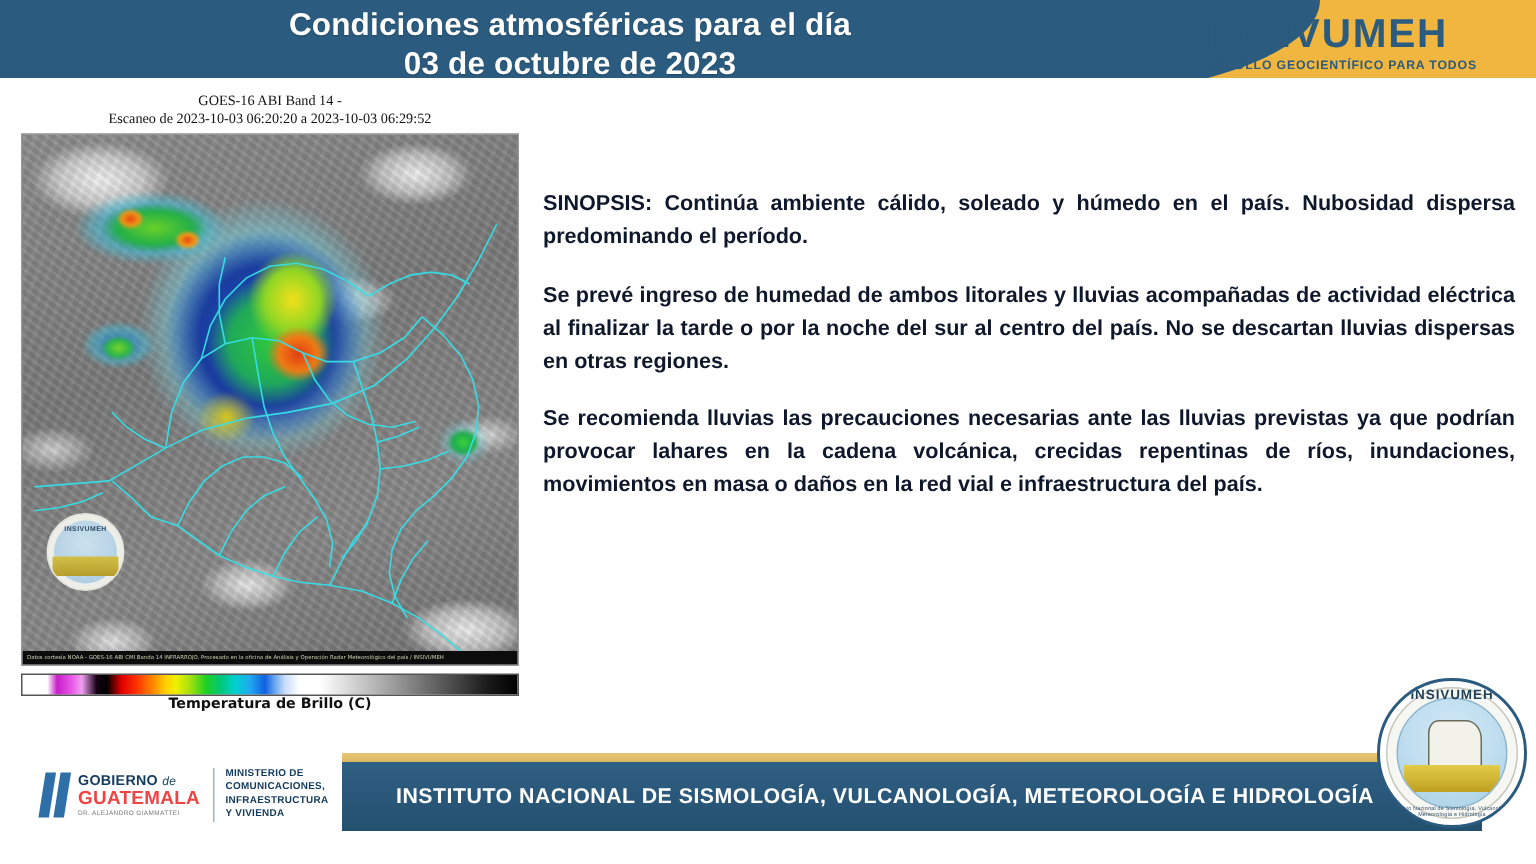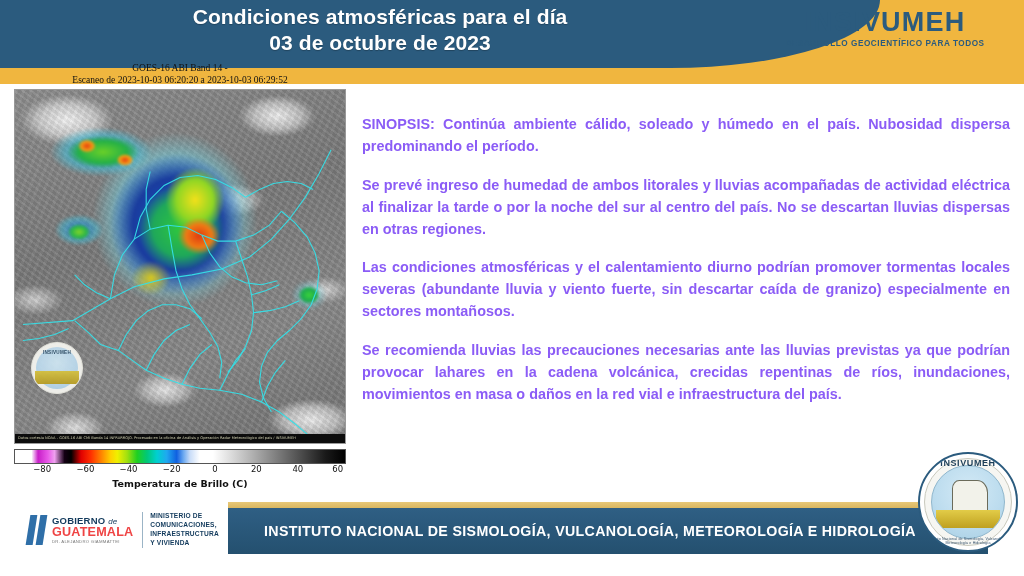--- a/index.html
+++ b/index.html
@@ -1,21 +1,21 @@
 <!DOCTYPE html>
 <html lang="es"><head>
 <meta charset="utf-8">
 <title>INSIVUMEH - Condiciones atmosféricas</title>
 <style>
   html,body{margin:0;padding:0;background:#ffffff;}
   body{width:1024px;height:576px;position:relative;overflow:hidden;
        font-family:"Liberation Sans","DejaVu Sans",sans-serif;}
 
   
-  .header{position:absolute;left:0;top:0;width:1024px;height:84px;background:#f0b63f;overflow:hidden;}
+  .header{position:absolute;left:0;top:0;width:1024px;height:52px;background:#f0b63f;overflow:hidden;}
   .header-blue{position:absolute;left:0;top:0;width:880px;height:68px;
                background:#2b5b7e;border-bottom-right-radius:210px 68px;}
   .header-title{position:absolute;left:0;top:4px;width:760px;text-align:center;
                 color:#ffffff;font-size:21px;font-weight:bold;line-height:1.22;
                 letter-spacing:.1px;text-shadow:0 1px 1px rgba(0,0,0,.25);}
   .header-title .l2{display:block;}
   .brand{position:absolute;right:16px;top:9px;width:246px;text-align:center;}
   .brand-main{font-size:27px;font-weight:bold;color:#2b5b7e;letter-spacing:1.2px;line-height:1;}
   .brand-sub{font-size:8.2px;font-weight:bold;color:#2b5b7e;letter-spacing:.55px;margin-top:3px;}
 
@@ -102,21 +102,21 @@
           #ffffff 56%, #ffffff 60%,
           #d8d8d8 66%, #b0b0b0 72%, #808080 79%, #4a4a4a 87%, #1a1a1a 94%, #000000 100%);}
   .cticks{position:relative;height:14px;}
   .cticks span{position:absolute;top:0;transform:translateX(-50%);font-size:8.5px;color:#111;
                font-family:"DejaVu Sans",sans-serif;}
   .cbar-title{text-align:center;font-size:9.5px;color:#111;margin-top:0px;
               font-family:"DejaVu Sans",sans-serif;font-weight:bold;}
 
   
   .synopsis{position:absolute;left:362px;top:110px;width:648px;}
-  .synopsis p{margin:4px 0 17px 0;font-size:14.4px;line-height:1.52;color:#8b5cf6;
+  .synopsis p{margin:16px 0 17px 0;font-size:14.4px;line-height:1.52;color:#0f172a;
               text-align:justify;font-weight:bold;
               font-family:"Liberation Sans",sans-serif;}
   .synopsis p:last-child{margin-bottom:0;}
 
   
   .footer{position:absolute;left:0;bottom:22px;width:1024px;height:52px;}
   .foot-gold{position:absolute;left:228px;top:0;width:760px;height:7px;
              background:linear-gradient(#e8c878,#d8b45c);}
   .foot-bar{position:absolute;left:228px;top:6px;width:760px;height:46px;
             background:linear-gradient(180deg,#2f5f84 0%,#24506f 100%);}
@@ -210,38 +210,27 @@
       <div class="wm-txt">INSIVUMEH</div>
     </div>
 
     <div class="credit">
       <span>Datos cortesía NOAA - GOES-16 ABI CMI Banda 14 INFRARROJO. Procesado en la oficina de Análisis y Operación Radar Meteorológico del país / INSIVUMEH</span>
     </div>
   </div>
 
   <div class="cbar-wrap">
     <div class="cbar"></div>
-    <div class="cticks">
-      <span style="left:8.5%">−80</span>
-      <span style="left:21.5%">−60</span>
-      <span style="left:34.5%">−40</span>
-      <span style="left:47.5%">−20</span>
-      <span style="left:60.5%">0</span>
-      <span style="left:73%">20</span>
-      <span style="left:85.5%">40</span>
-      <span style="left:97.5%">60</span>
-    </div>
     <div class="cbar-title">Temperatura de Brillo (C)</div>
   </div>
 </div>
 
 <div class="synopsis">
   <p>SINOPSIS: Continúa ambiente cálido, soleado y húmedo en el país. Nubosidad dispersa predominando el período.</p>
   <p>Se prevé ingreso de humedad de ambos litorales y lluvias acompañadas de actividad eléctrica al finalizar la tarde o por la noche del sur al centro del país. No se descartan lluvias dispersas en otras regiones.</p>
-  <p>Las condiciones atmosféricas y el calentamiento diurno podrían promover tormentas locales severas (abundante lluvia y viento fuerte, sin descartar caída de granizo) especialmente en sectores montañosos.</p>
   <p>Se recomienda lluvias las precauciones necesarias ante las lluvias previstas ya que podrían provocar lahares en la cadena volcánica, crecidas repentinas de ríos, inundaciones, movimientos en masa o daños en la red vial  e infraestructura del país.</p>
 </div>
 
 <div class="footer">
 
   <div class="gob">
     <div class="gob-bars">
       <i></i>
         <i></i>
     </div>

